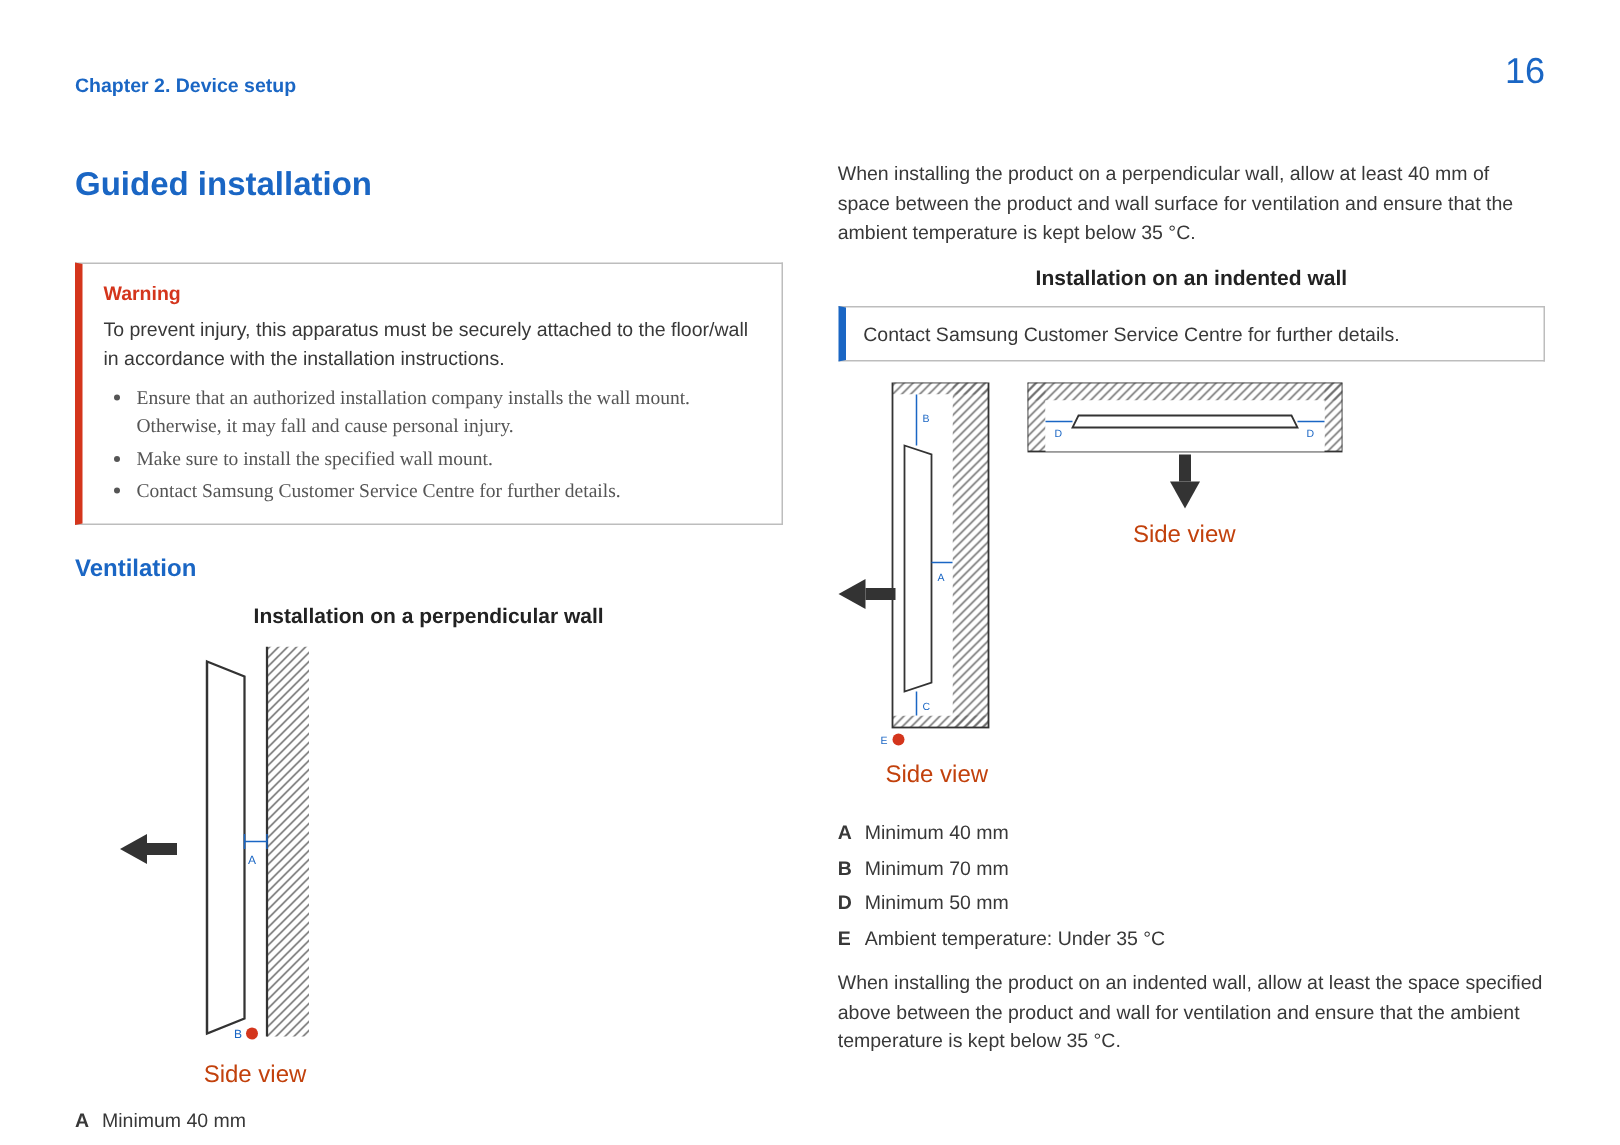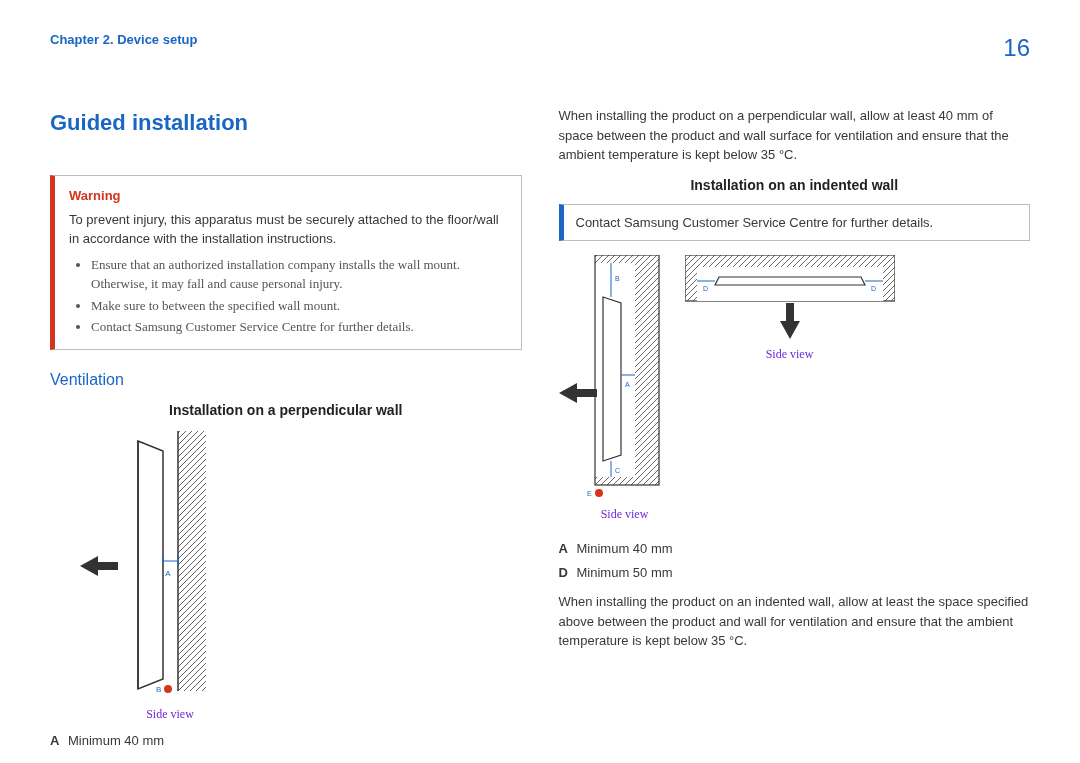--- a/index.html
+++ b/index.html
@@ -9,21 +9,21 @@
     width: 1080px;
     height: 763px;
     padding: 30px 50px 30px 50px;
     color: #383838;
     font-size: 13px;
     line-height: 1.5;
   }
   .header {
     display: flex;
     justify-content: space-between;
-    align-items: flex-start;
+    align-items: flex-end;
   }
   .chapter {
     color: #1a66c4;
     font-size: 13px;
     font-weight: bold;
   }
   .page-no {
     color: #1a66c4;
     font-size: 24px;
     font-weight: normal;
@@ -59,21 +59,21 @@
   .warning-box li { margin-bottom: 2px; color:#555;font-family:Liberation Serif, serif; }
   .info-box {
     border: 1px solid #bdbdbd;
     border-left: 5px solid #1a66c4;
     padding: 8px 12px;
     margin-bottom: 14px;
   }
   h2.sub-blue {
     color: #1a66c4;
     font-size: 16px;
-    font-weight: 400;
+    font-weight: 700;
     margin-bottom: 8px;
   }
   h3.sub-black {
     color: #222;
     font-size: 14px;
     font-weight: 600;
     margin-bottom: 8px;
     text-align: center;
   }
   .diagram-wrap {
@@ -82,25 +82,24 @@
     gap: 10px;
     margin: 10px 0 4px 30px;
   }
   .diagram-wrap-indented {
     display: flex;
     align-items: flex-start;
     gap: 20px;
     margin: 8px 0 4px 0;
   }
   .side-view-label {
-    color: #6d28d9;
-    font-size: 12px;
+    color: #c2410c;
+    font-size: 16px;
     text-align: center;
     margin-bottom: 8px;
-    font-family: Liberation Serif, serif;
   }
   .legend {
     margin-top: 8px;
     margin-left: 0;
   }
   .legend div { margin-bottom: 4px; }
   .legend .k { font-weight: bold; display:inline-block; width:18px; }
   .para { margin-bottom: 10px; }
   svg { display:block; }
   .arrow-left {
@@ -143,21 +142,21 @@
 
   <div class="col">
 
     <h1 class="sect-title">Guided installation</h1>
 
     <div class="warning-box">
       <div class="warning-title">Warning</div>
       <div>To prevent injury, this apparatus must be securely attached to the floor/wall in accordance with the installation instructions.</div>
       <ul>
         <li>Ensure that an authorized installation company installs the wall mount. Otherwise, it may fall and cause personal injury.</li>
-        <li>Make sure to between the specified wall mount.</li>
+        <li>Make sure to install the specified wall mount.</li>
         <li>Contact Samsung Customer Service Centre for further details.</li>
       </ul>
     </div>
 
     <h2 class="sub-blue">Ventilation</h2>
     <h3 class="sub-black">Installation on a perpendicular wall</h3>
 
     <div class="diagram-wrap">
       <div class="arrow-left"></div>
       <svg width="120" height="270">
@@ -258,20 +257,22 @@
         </svg>
         <div style="height:36px; display:flex; justify-content:center; align-items:flex-end;">
           <div class="arrow-down"></div>
         </div>
         <div class="side-view-label" style="margin-top:6px;">Side view</div>
       </div>
     </div>
 
     <div class="legend">
       <div><span class="k">A</span><span>Minimum 40 mm</span></div>
+      <div><span class="k">B</span><span>Minimum 70 mm</span></div>
       <div><span class="k">D</span><span>Minimum 50 mm</span></div>
+      <div><span class="k">E</span><span>Ambient temperature: Under 35 °C</span></div>
     </div>
 
     <div class="para col-right-para">When installing the product on an indented wall, allow at least the space specified above between the product and wall for ventilation and ensure that the ambient temperature is kept below 35 °C.</div>
 
   </div>
 
 </div>
 
 </body></html>

